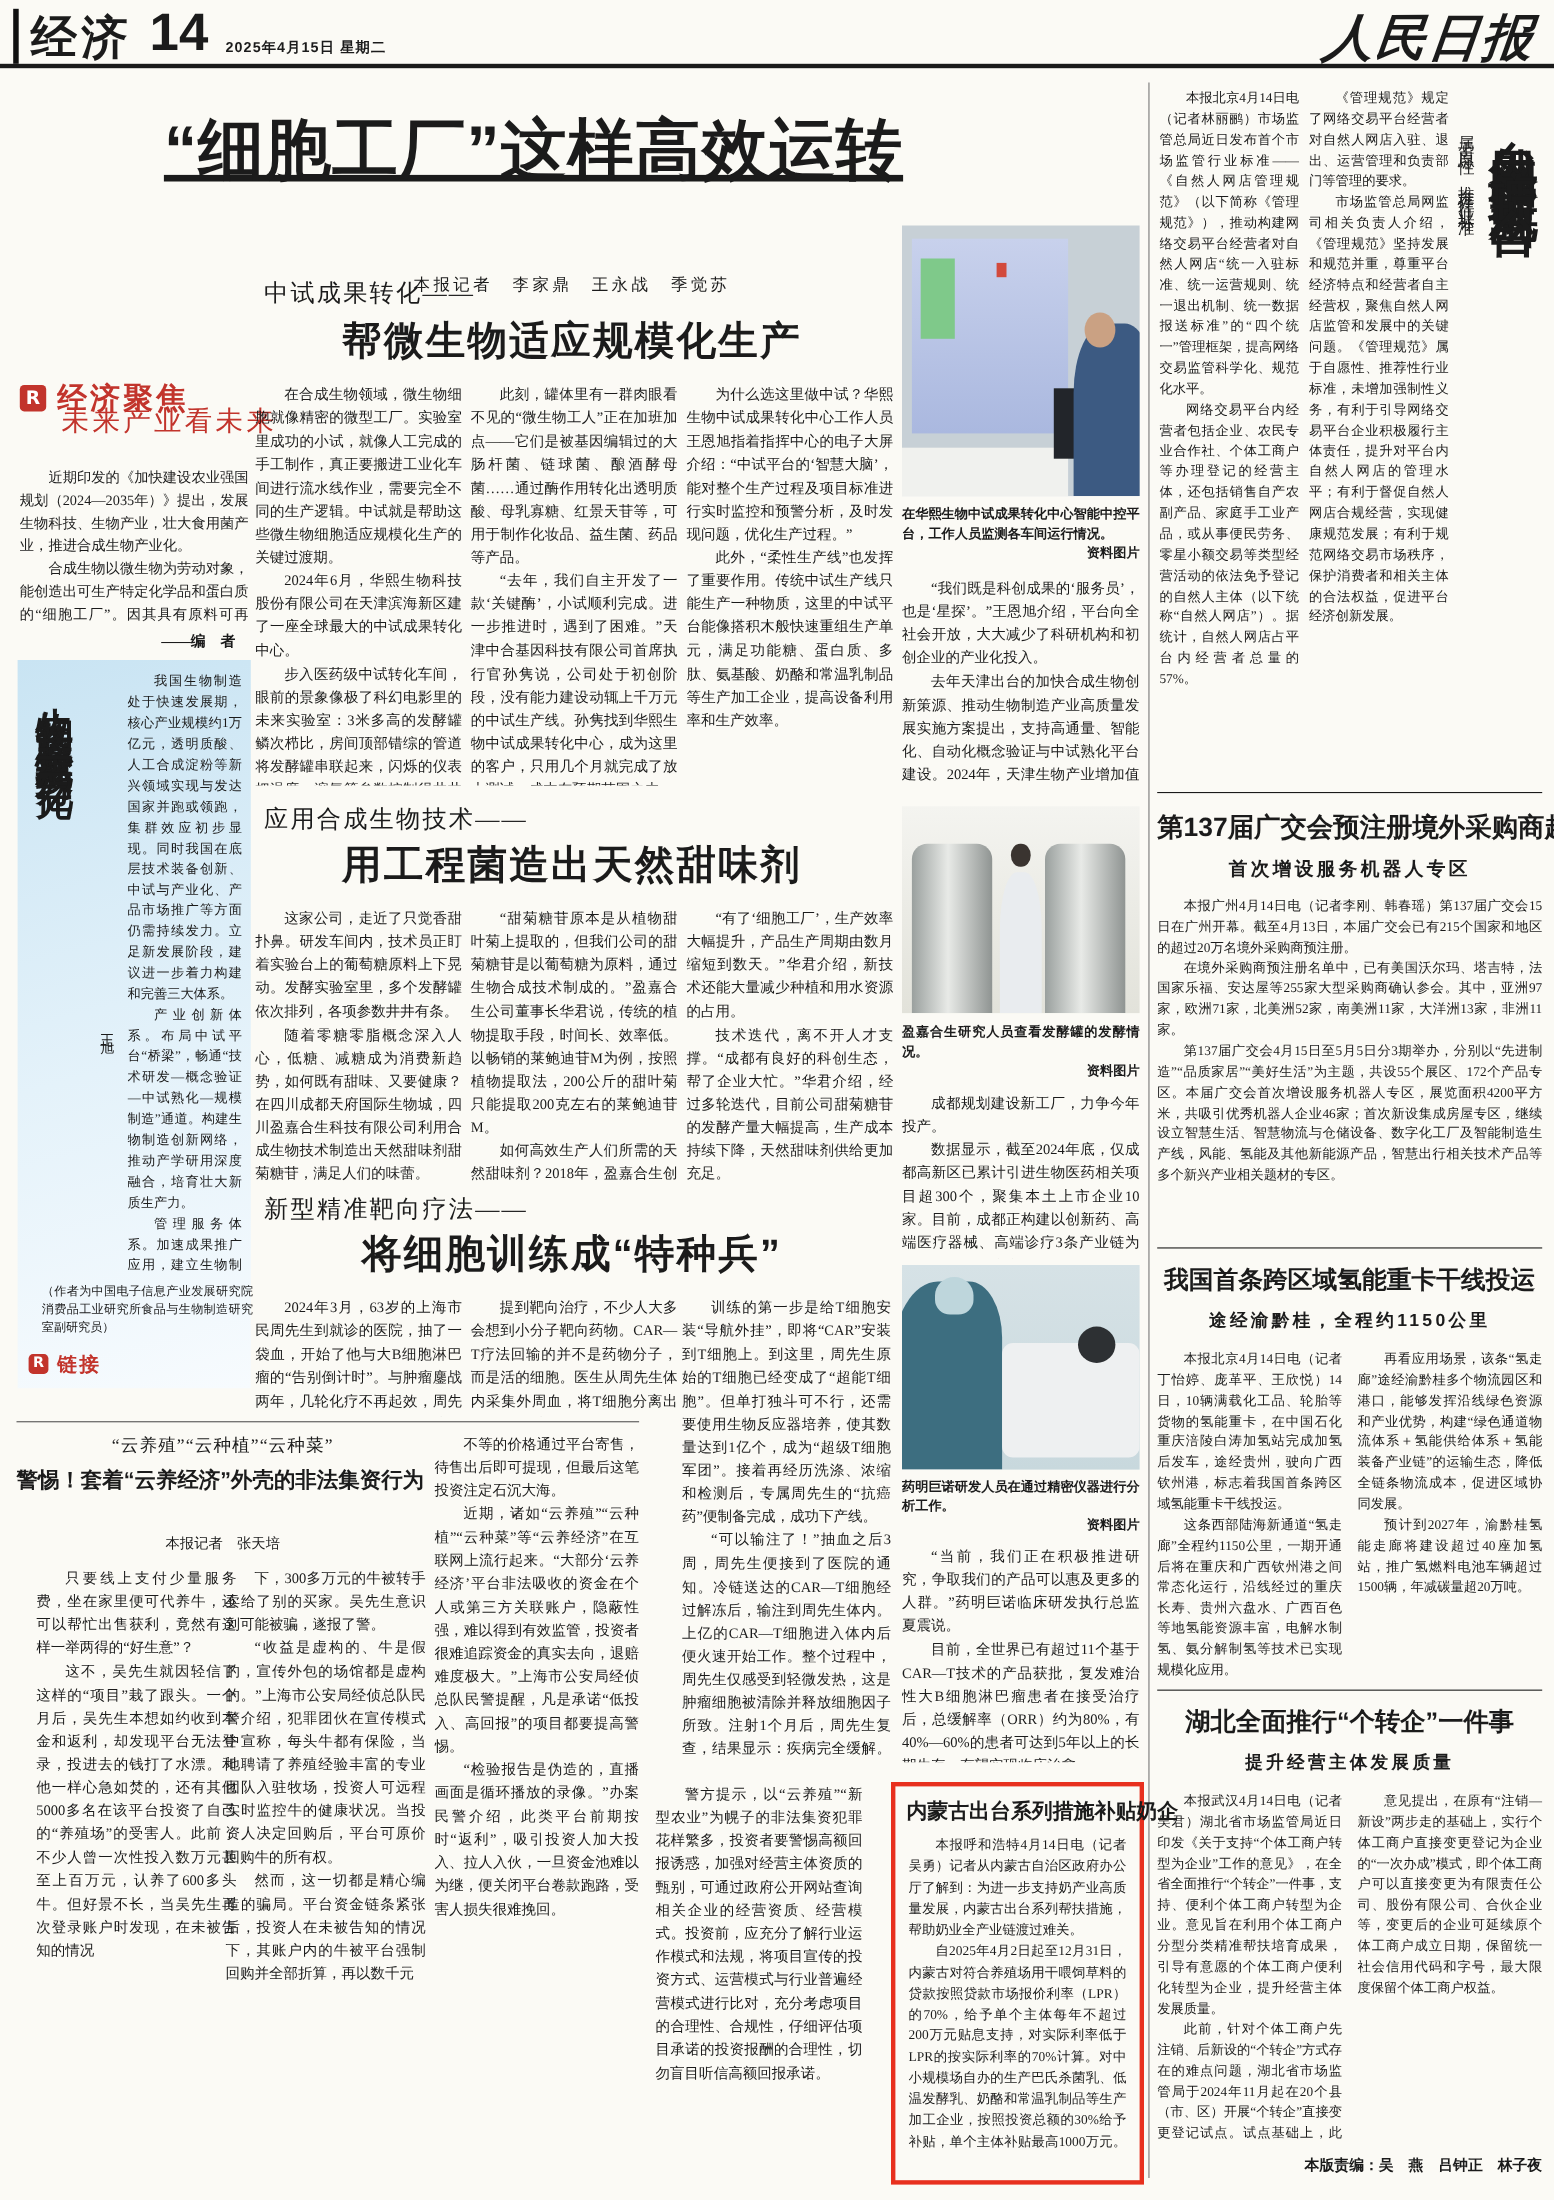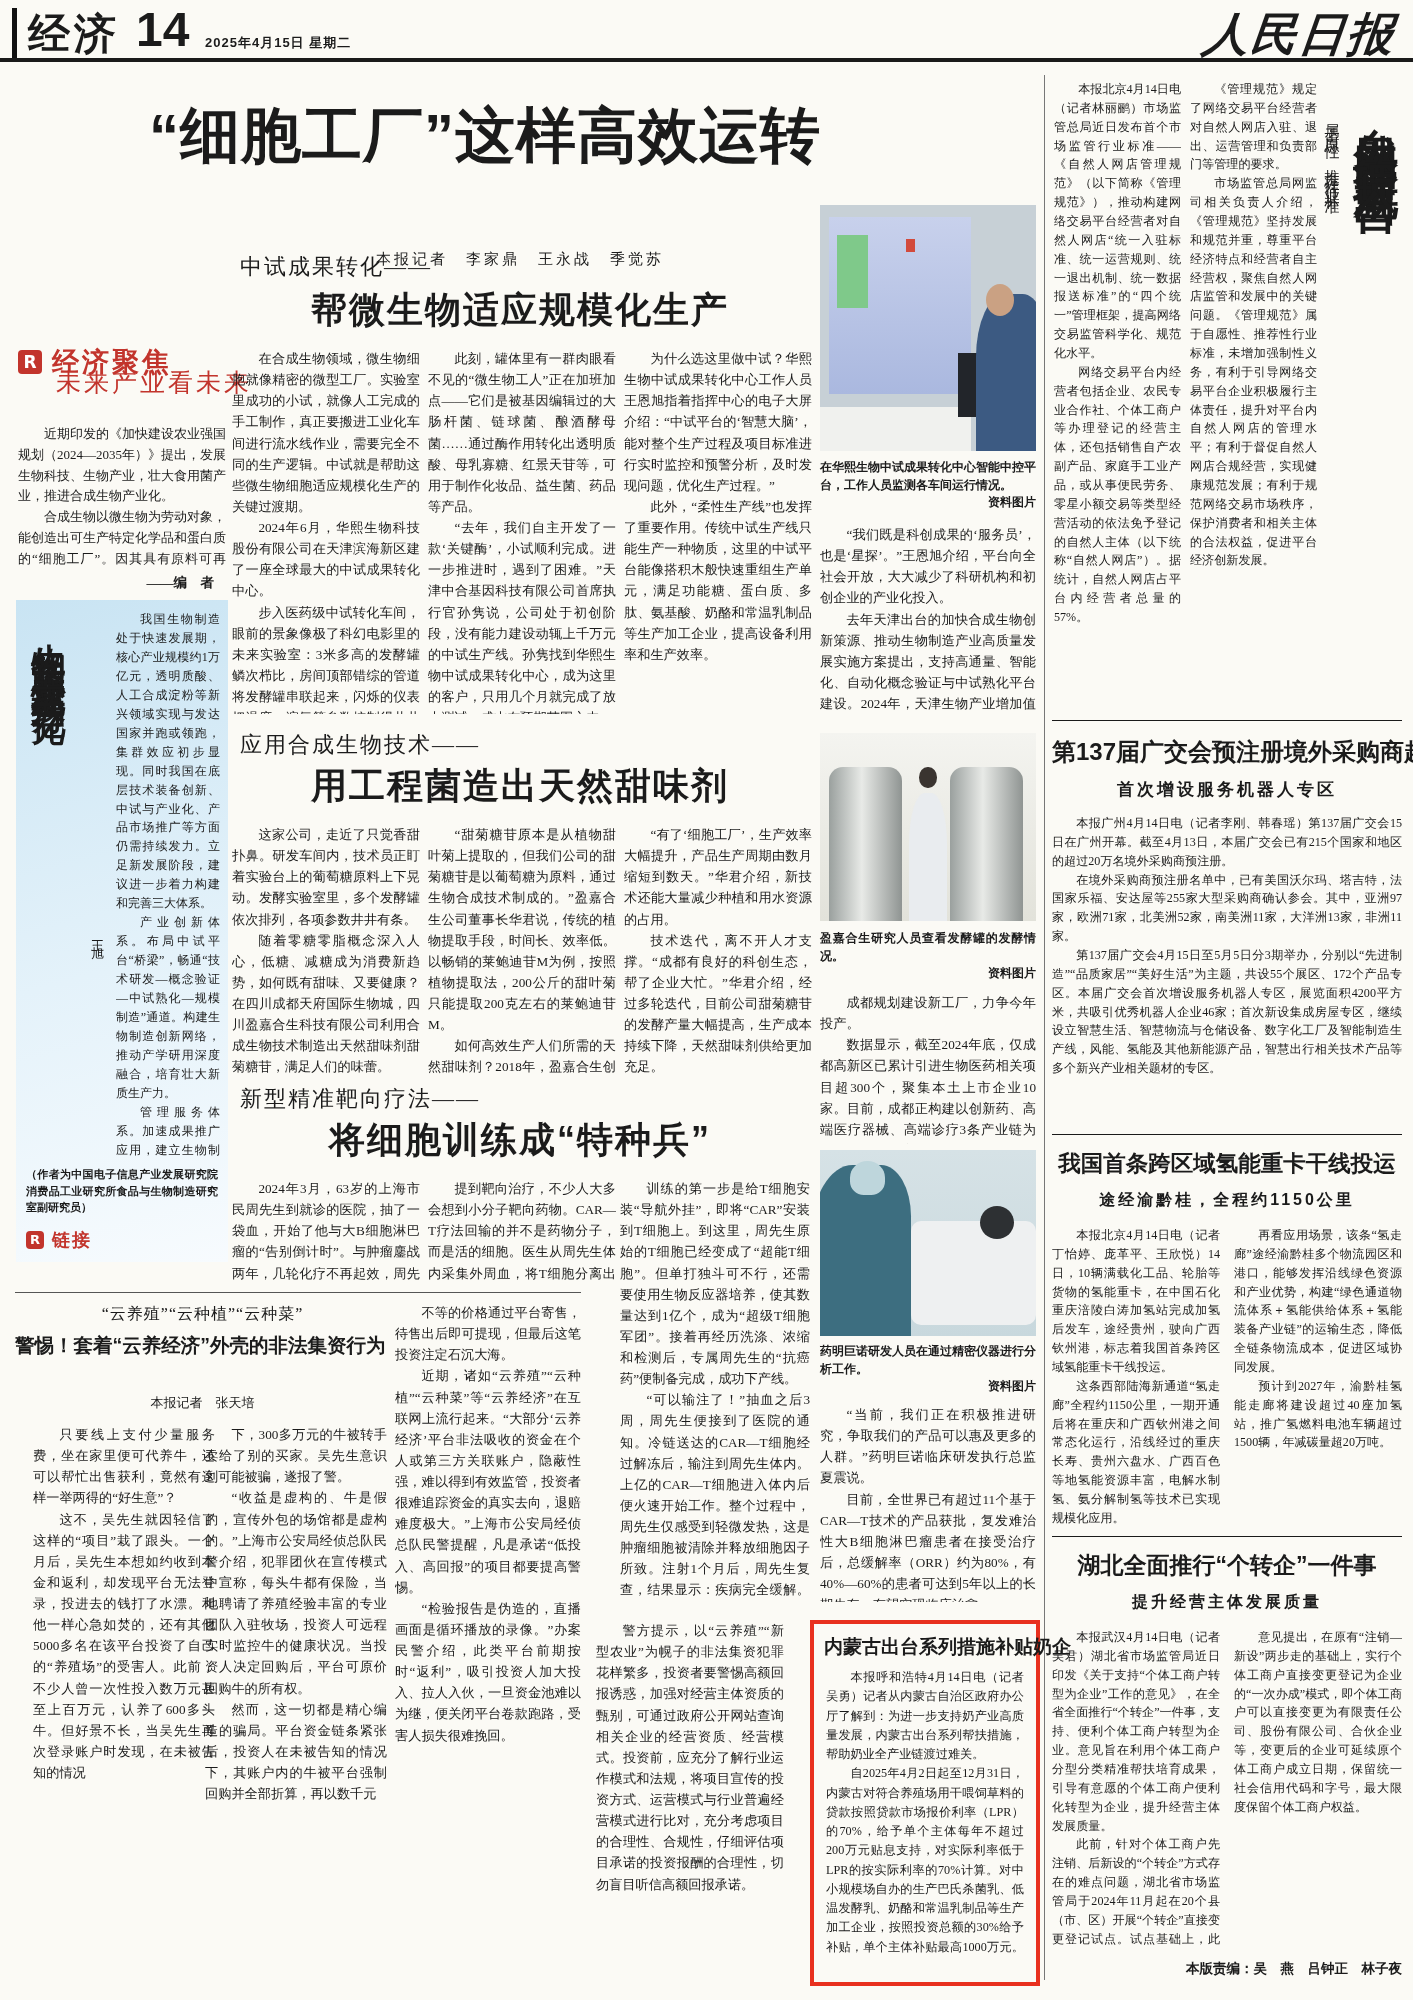--- a/index.html
+++ b/index.html
@@ -30,21 +30,21 @@
 
 <div class="page">
 
   <div class="abs" style="left:12px;top:8px;width:5px;height:50px;background:#111;"></div>
   <div class="abs sans" style="left:28px;top:6px;font-size:42px;font-weight:900;letter-spacing:4px;">经济</div>
   <div class="abs sans" style="left:136px;top:2px;font-size:48px;font-weight:700;">14</div>
   <div class="abs sans" style="left:205px;top:34px;font-size:13px;font-weight:700;letter-spacing:1px;">2025年4月15日  星期二</div>
   <div class="abs" style="right:18px;top:4px;font-size:46px;font-weight:900;font-style:italic;transform:skewX(-6deg);letter-spacing:2px;">人民日报</div>
   <div class="rule" style="left:0;top:58px;width:1413px;height:4px;"></div>
 
-  <div class="abs sans" style="left:110px;top:96px;width:750px;font-size:60px;font-weight:900;text-align:center;letter-spacing:1px;white-space:nowrap;">“细胞工厂”这样高效运转</div>
+  <div class="abs sans" style="left:110px;top:96px;width:750px;font-size:60px;font-weight:900;text-align:center;letter-spacing:1px;white-space:nowrap;text-decoration:underline;">“细胞工厂”这样高效运转</div>
   <div class="abs" style="left:230px;top:250px;width:580px;font-size:15px;text-align:center;letter-spacing:3px;">本报记者　李家鼎　王永战　季觉苏</div>
 
   <div class="abs" style="left:18px;top:344px;">
     <span class="rbadge" style="width:24px;height:24px;line-height:24px;font-size:17px;vertical-align:middle;">R</span>
     <span class="sans red" style="font-size:27px;font-weight:900;letter-spacing:3px;vertical-align:middle;margin-left:6px;">经济聚焦</span>
   </div>
   <div class="abs red" style="left:56px;top:366px;font-size:25px;letter-spacing:3px;font-weight:400;">未来产业看未来</div>
 
   <div class="abs col" style="left:18px;top:424px;width:208px;height:148px;">
     <p class="bp" style="font-size:13px;">近期印发的《加快建设农业强国规划（2024—2035年）》提出，发展生物科技、生物产业，壮大食用菌产业，推进合成生物产业化。</p>
@@ -53,21 +53,21 @@
   <div class="abs" style="left:18px;top:574px;width:196px;text-align:right;font-size:13.5px;font-weight:700;">——编　者</div>
 
   <div class="abs" style="left:16px;top:600px;width:212px;height:662px;background:linear-gradient(165deg,#c9e4f3 0%,#e4f2fa 55%,#f7fbfe 100%);">
     <div class="vert sans" style="position:absolute;left:10px;top:16px;height:600px;font-size:34px;font-weight:900;letter-spacing:5px;">生物制造核心产业规模约一万亿元</div>
     <div class="vert" style="position:absolute;left:72px;top:330px;height:60px;font-size:13px;letter-spacing:6px;">王旭</div>
     <div class="col" style="position:absolute;left:100px;top:10px;width:104px;height:552px;">
       <p class="bp" style="font-size:12px;line-height:1.58;">我国生物制造处于快速发展期，核心产业规模约1万亿元，透明质酸、人工合成淀粉等新兴领域实现与发达国家并跑或领跑，集群效应初步显现。同时我国在底层技术装备创新、中试与产业化、产品市场推广等方面仍需持续发力。立足新发展阶段，建议进一步着力构建和完善三大体系。</p>
       <p class="bp" style="font-size:12px;line-height:1.58;">产业创新体系。布局中试平台“桥梁”，畅通“技术研发—概念验证—中试熟化—规模制造”通道。构建生物制造创新网络，推动产学研用深度融合，培育壮大新质生产力。</p>
       <p class="bp" style="font-size:12px;line-height:1.58;">管理服务体系。加速成果推广应用，建立生物制造产品评价机制和标识制度，加快原创性成果进入审批程序，推动形成创新集聚区与产业配套协作区“双向奔赴”。强化企业梯度培育，加快推进专精特新中小企业发展，支持市场化基金参与，推动金融机构推出适合企业全生命周期发展需求的系列产品。</p>
     </div>
-    <div class="col" style="position:absolute;left:10px;bottom:44px;width:192px;height:52px;font-size:11px;line-height:1.5;text-align:justify;font-weight:bold;">（作者为中国电子信息产业发展研究院消费品工业研究所食品与生物制造研究室副研究员）</div>
+    <div class="col" style="position:absolute;left:22px;bottom:44px;width:192px;height:52px;font-size:11px;line-height:1.5;text-align:justify;">（作者为中国电子信息产业发展研究院消费品工业研究所食品与生物制造研究室副研究员）</div>
     <div style="position:absolute;left:10px;bottom:10px;">
       <span class="rbadge" style="width:18px;height:18px;line-height:18px;font-size:13px;vertical-align:middle;">R</span>
       <span class="sans red" style="font-size:18px;font-weight:900;letter-spacing:2px;vertical-align:middle;margin-left:4px;">链接</span>
     </div>
   </div>
 
   <div class="abs kicker" style="left:240px;top:252px;">中试成果转化——</div>
   <div class="abs sec-head" style="left:232px;top:286px;width:576px;">帮微生物适应规模化生产</div>
   <div class="abs col" style="left:232px;top:348px;width:188px;height:366px;">
     <p class="bp">在合成生物领域，微生物细胞就像精密的微型工厂。实验室里成功的小试，就像人工完成的手工制作，真正要搬进工业化车间进行流水线作业，需要完全不同的生产逻辑。中试就是帮助这些微生物细胞适应规模化生产的关键过渡期。</p>

